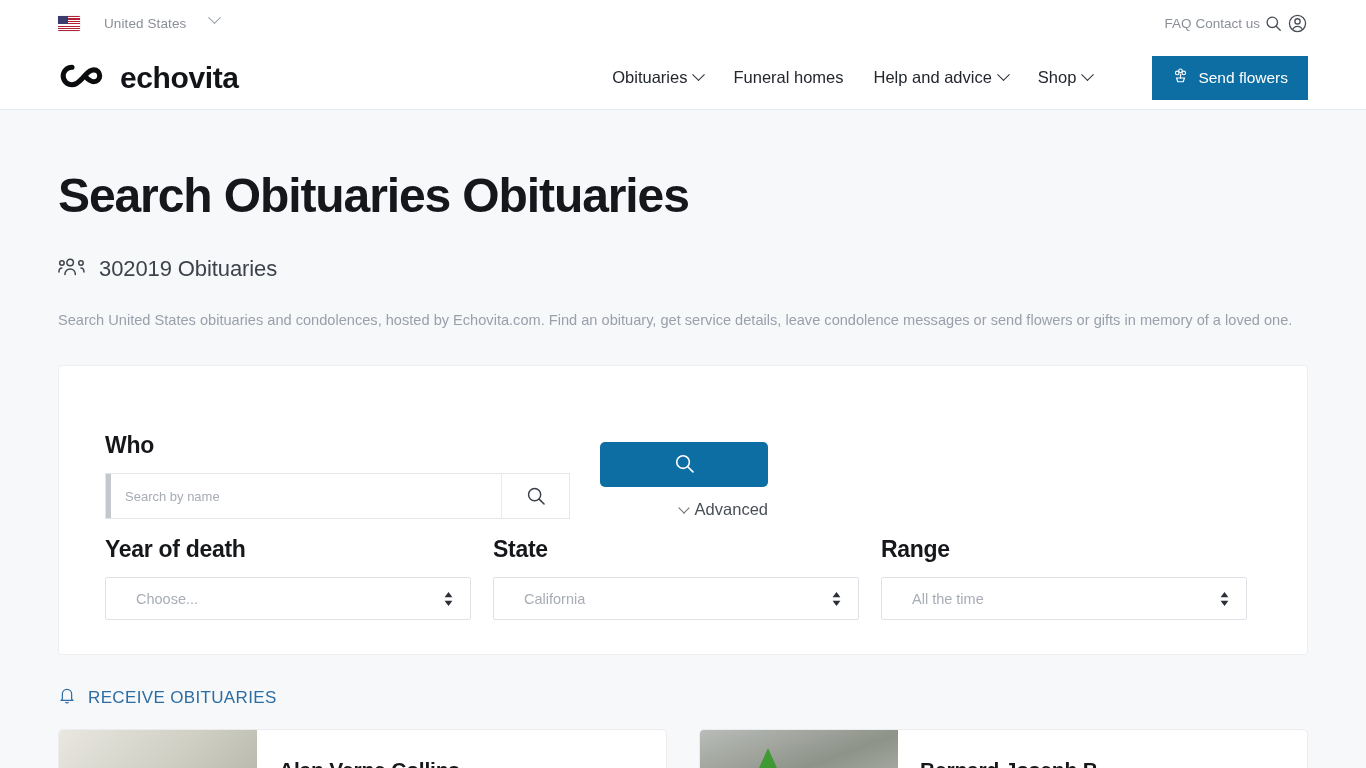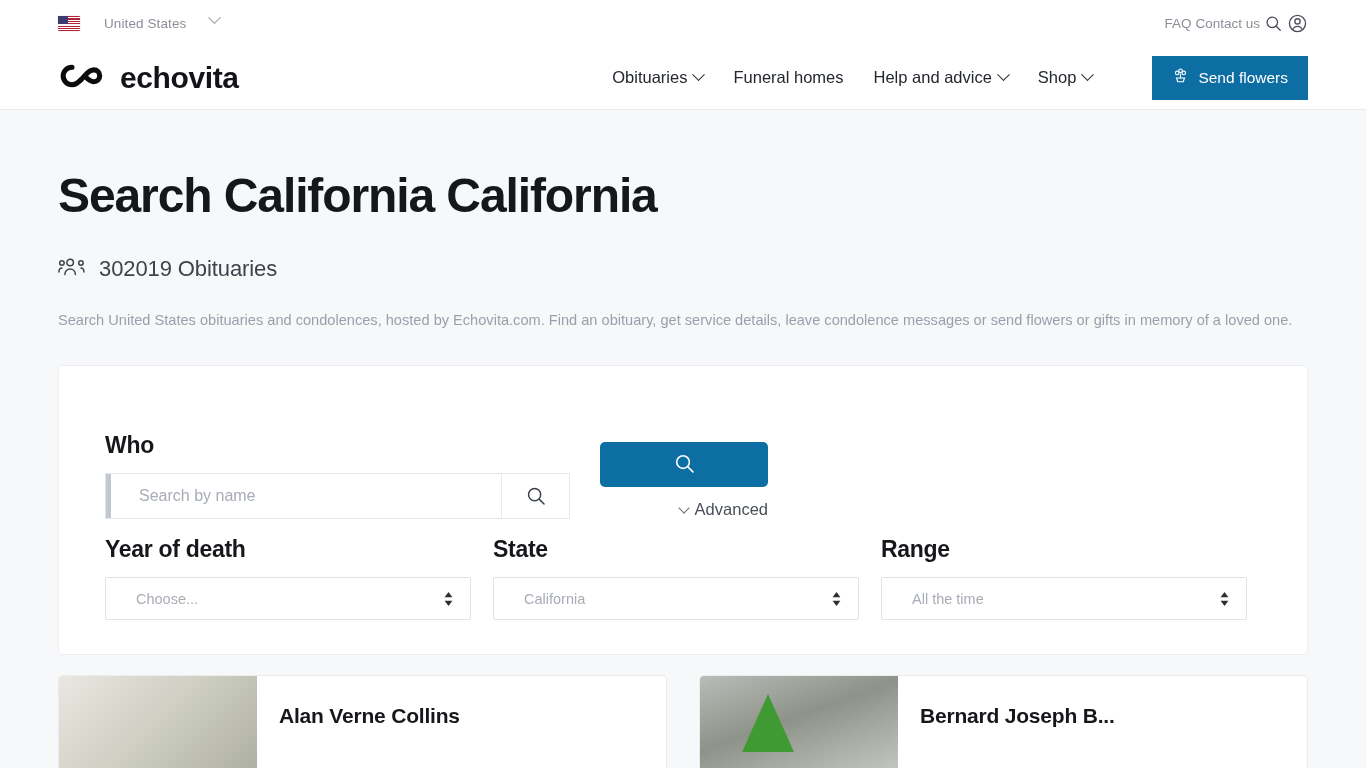--- a/index.html
+++ b/index.html
@@ -210,22 +210,22 @@
   }
   .accent-bar {
     width: 5px;
     background: #c3c7ce;
     flex: 0 0 5px;
   }
   .text-input {
     flex: 1;
     border: none;
     outline: none;
-    padding: 0 28px;
-    font-size: 16px;
+    padding: 0 14px;
+    font-size: 13px;
     font-family: inherit;
     color: #701a75;
     background: transparent;
   }
   .text-input::placeholder { color: #a7acb5; }
   .addon-btn {
     width: 68px;
     border-left: 1px solid #e9ebee;
     display: flex;
     align-items: center;
@@ -440,21 +440,21 @@
           </svg>
         </span>
         <span>Send flowers</span>
       </button>
     </div>
   </div>
 </div>
 
 <div class="page">
 
-  <h1 class="page-title">Search California California</h1>
+  <h1 class="page-title">Search Obituaries Obituaries</h1>
 
   <div class="count-row">
     <span>
       <svg width="28" height="22" viewBox="0 0 30 22" fill="none" stroke="#3e434b" stroke-width="1.6">
         <circle cx="13" cy="6.2" r="3.5"></circle>
         <path d="M7.4 19c0-3.4 2.5-5.8 5.6-5.8s5.6 2.4 5.6 5.8" stroke-linecap="round"></path>
         <circle cx="4.2" cy="6.6" r="2.4"></circle>
         <path d="M1 16.4c0-2.6 1.4-4.4 3.2-4.4" stroke-linecap="round"></path>
         <circle cx="24.6" cy="6.6" r="2.4"></circle>
         <path d="M27.8 16.4c0-2.6-1.4-4.4-3.2-4.4" stroke-linecap="round"></path>
@@ -542,20 +542,29 @@
             <svg width="11" height="18" viewBox="0 0 11 18">
               <polygon points="5.5,2 9.4,7.2 1.6,7.2" fill="#2b2f36"></polygon>
               <polygon points="5.5,16 9.4,10.8 1.6,10.8" fill="#2b2f36"></polygon>
             </svg>
           </span>
         </div>
       </div>
     </div>
   </div>
 
+  <div class="receive-row">
+    <span>
+      <svg width="18" height="19" viewBox="0 0 24 24" fill="none" stroke="#2b6ca3" stroke-width="1.6">
+        <path d="M18.2 16.8V10a6.2 6.2 0 0 0-12.4 0v6.8L4 18.6h16z" stroke-linejoin="round"></path>
+        <path d="M10 20.6a2.2 2.2 0 0 0 4 0"></path>
+      </svg>
+    </span>
+    <span class="receive-text">RECEIVE OBITUARIES</span>
+  </div>
 
   <div class="cards">
     <div class="card">
       <div class="card-thumb thumb-a"></div>
       <div class="card-body">
         <div class="card-title">Alan Verne Collins</div>
       </div>
     </div>
     <div class="card">
       <div class="card-thumb thumb-b"></div>

